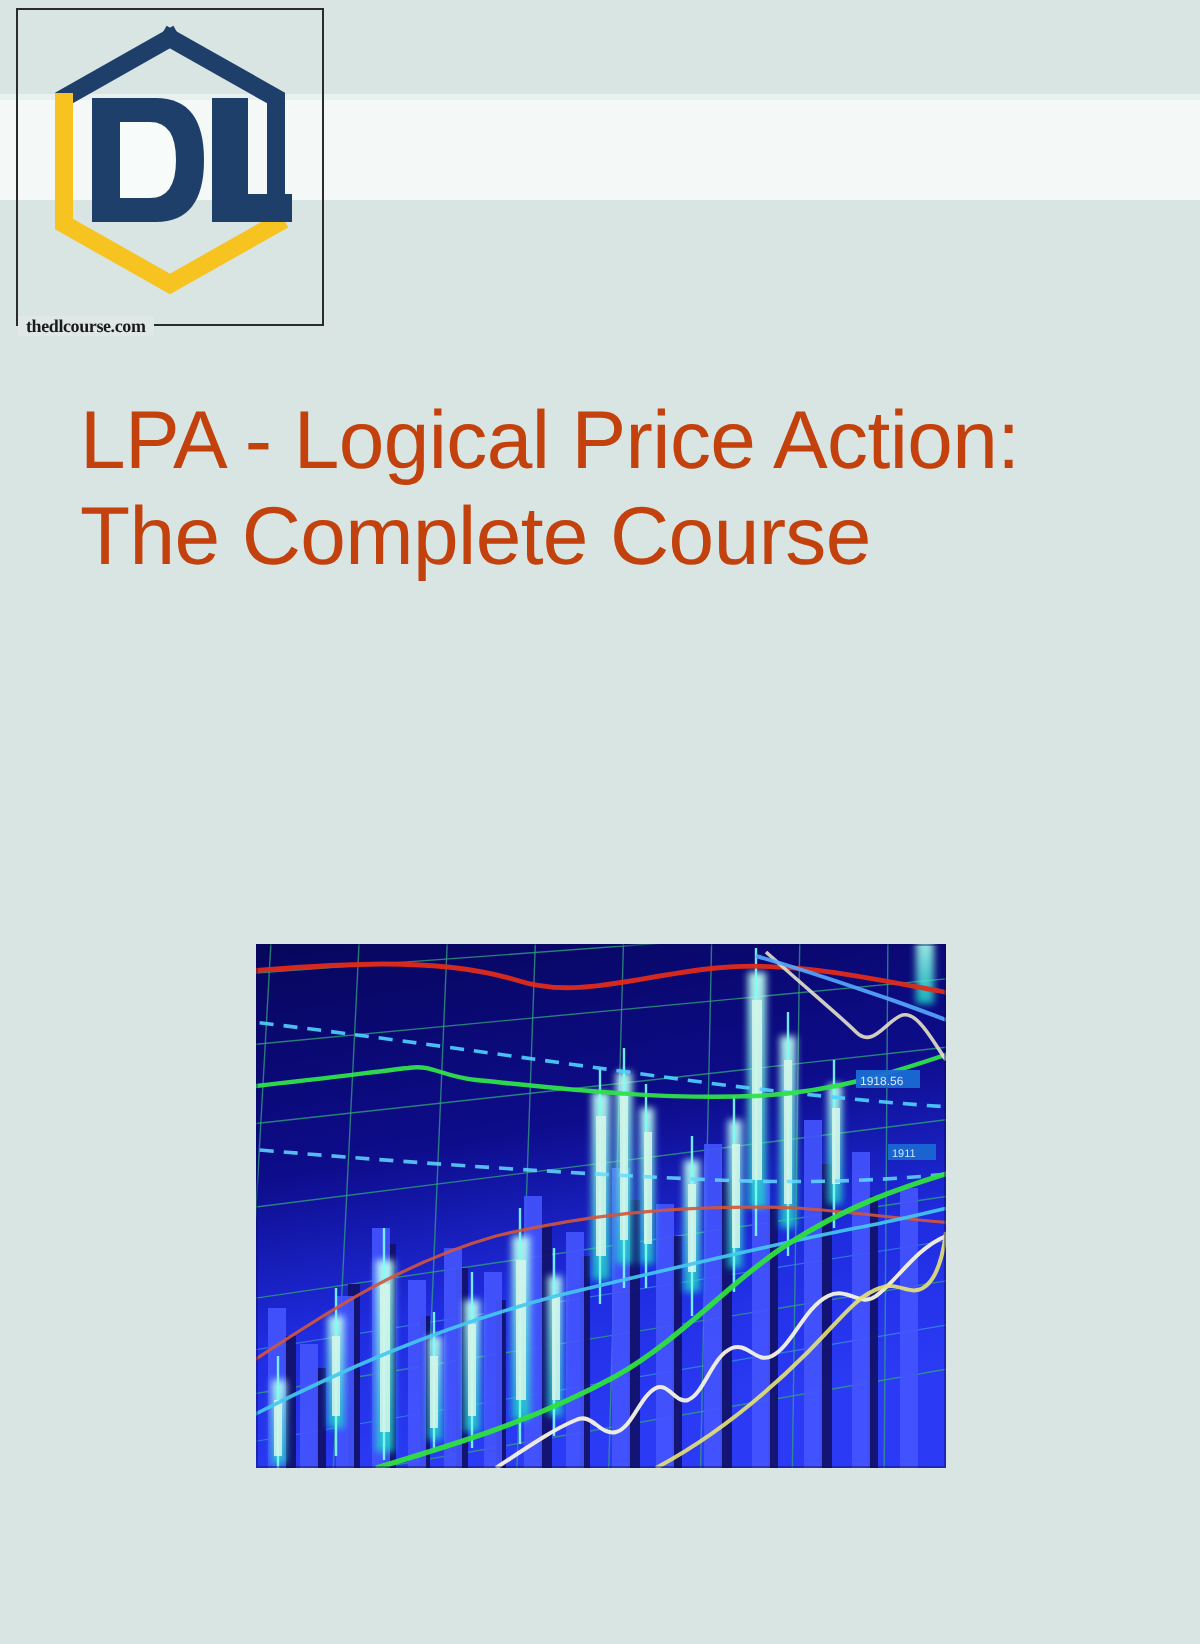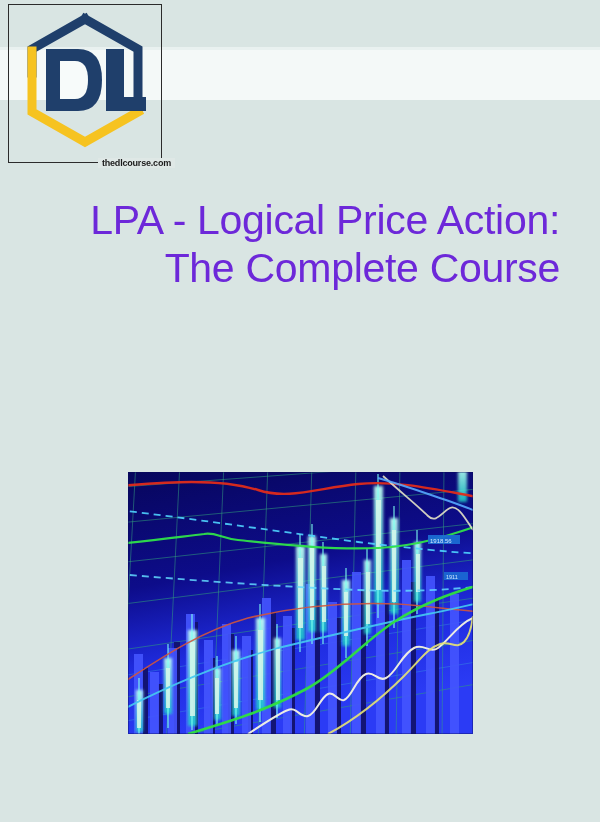--- a/index.html
+++ b/index.html
@@ -63,48 +63,48 @@
     position: absolute;
     left: 50%;
     top: 6px;
     transform: translateX(-50%);
     width: 130px;
     height: 140px;
     display: block;
   }
   .logo-url {
     position: absolute;
-    left: 14px;
+    left: 0;
     bottom: -7px;
     width: 100%;
-    text-align: right;
-    font-family: Liberation Sans, sans-serif;
+    text-align: left;
+    font-family: Liberation Serif, serif;
     font-size: 9px;
     font-weight: bold;
     letter-spacing: -0.2px;
     color: #1b1b1b;
     line-height: 12px;
   }
   .logo-url span {
     background: #dfe8e6;
     padding: 0 4px;
   }
 
   
   .title {
     position: absolute;
     left: 40px;
     top: 196px;
     width: 520px;
-    text-align: right;
+    text-align: left;
     font-family: "Liberation Sans", sans-serif;
     font-size: 41px;
     line-height: 48px;
     font-weight: normal;
-    color: #6d28d9;
+    color: #c2410c;
     letter-spacing: -0.3px;
     margin: 0;
   }
 
   
   .chart-figure {
     position: absolute;
     left: 128px;
     top: 472px;
     width: 345px;

